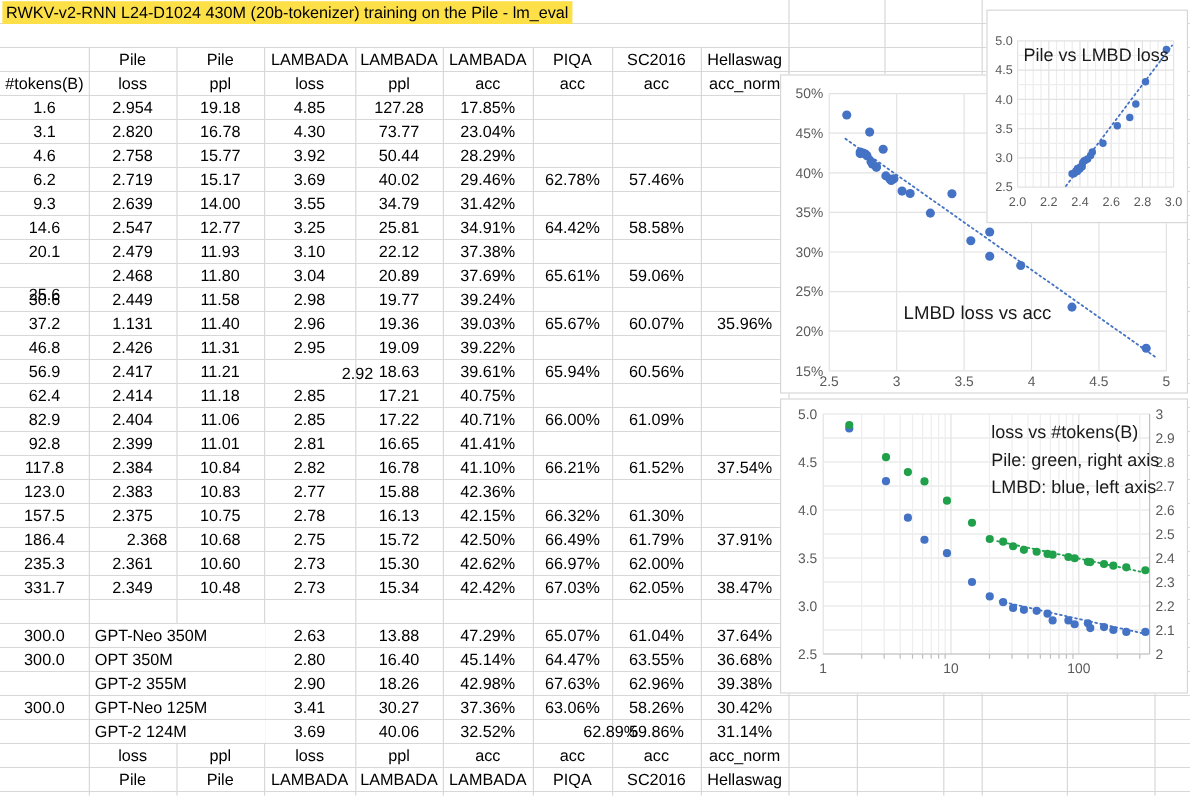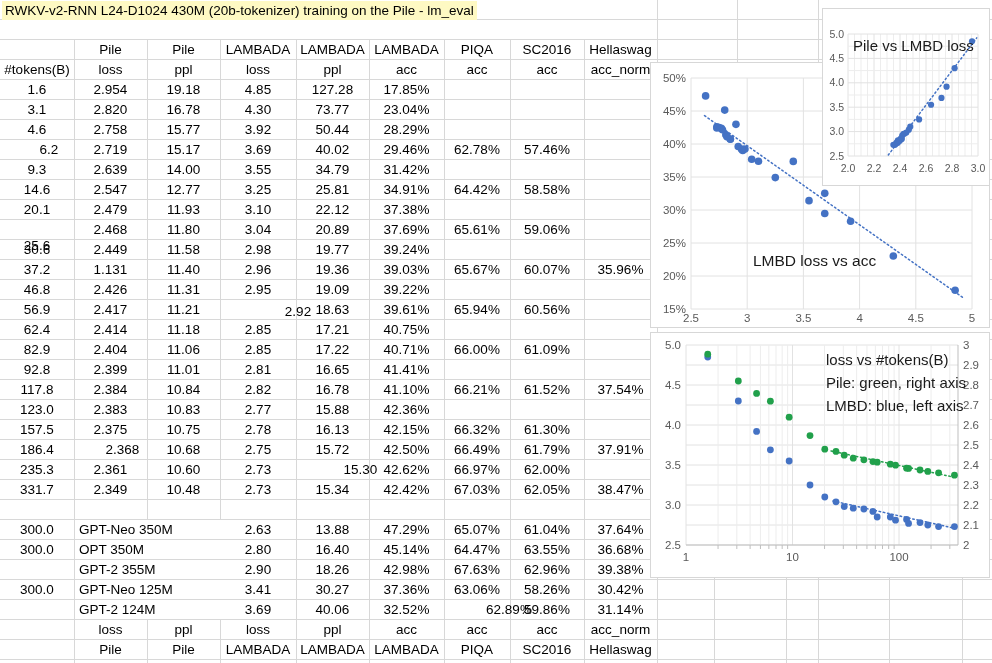--- a/index.html
+++ b/index.html
@@ -6,21 +6,21 @@
   body{width:992px;height:663px;overflow:hidden;background:#fff;
        font-family:"Liberation Sans",sans-serif;position:relative;}
   #sheet{position:absolute;inset:0;width:992px;height:663px;}
   #hlines{position:absolute;inset:0;z-index:0;
       background:repeating-linear-gradient(#ffffff 0 19px,#d8d8d8 19px 20px);}
   .vline{position:absolute;width:1px;background:#d8d8d8;z-index:0;}
   .cell{position:absolute;height:19px;line-height:19px;font-size:13.5px;
         color:#000;text-align:center;white-space:nowrap;z-index:1;}
   .cell.name{text-align:left;background:#fff;padding-left:3px;}
   #title-cell,#note-cell{position:absolute;left:2px;height:19px;line-height:19px;
-        font-size:13.5px;white-space:nowrap;background:#fef9c3;z-index:1;padding:0 3px;}
+        font-size:13.5px;white-space:nowrap;background:#fde047;z-index:1;padding:0 3px;}
   #title-cell{top:1px;color:#000;}
   #note-cell{top:21px;color:#0b7dd7;}
   .chart{position:absolute;background:#fff;border:1px solid #d7d7d7;z-index:3;box-sizing:border-box;}
   #chart-lmbd-acc{left:650px;top:62px;width:340px;height:266px;}
   #chart-pile-lmbd{left:822px;top:8px;width:168px;height:178px;}
   #chart-loss-tokens{left:650px;top:332px;width:340px;height:246px;}
   svg{display:block;}
   svg text{font-family:"Liberation Sans",sans-serif;}
 </style>
 </head>
@@ -79,21 +79,21 @@
       <div class="cell" style="top: 100px; left: 147px; width: 73px;">16.78</div>
       <div class="cell" style="top: 100px; left: 220px; width: 76px;">4.30</div>
       <div class="cell" style="top: 100px; left: 296px; width: 73px;">73.77</div>
       <div class="cell" style="top: 100px; left: 369px; width: 75px;">23.04%</div>
       <div class="cell" style="top: 120px; left: 0px; width: 74px;">4.6</div>
       <div class="cell" style="top: 120px; left: 74px; width: 73px;">2.758</div>
       <div class="cell" style="top: 120px; left: 147px; width: 73px;">15.77</div>
       <div class="cell" style="top: 120px; left: 220px; width: 76px;">3.92</div>
       <div class="cell" style="top: 120px; left: 296px; width: 73px;">50.44</div>
       <div class="cell" style="top: 120px; left: 369px; width: 75px;">28.29%</div>
-      <div class="cell" style="top: 140px; left: 0px; width: 74px; padding-left: 12px;">6.2</div>
+      <div class="cell" style="top: 140px; left: 0px; width: 74px;">6.2</div>
       <div class="cell" style="top: 140px; left: 74px; width: 73px;">2.719</div>
       <div class="cell" style="top: 140px; left: 147px; width: 73px;">15.17</div>
       <div class="cell" style="top: 140px; left: 220px; width: 76px;">3.69</div>
       <div class="cell" style="top: 140px; left: 296px; width: 73px;">40.02</div>
       <div class="cell" style="top: 140px; left: 369px; width: 75px;">29.46%</div>
       <div class="cell" style="top: 140px; left: 444px; width: 66px;">62.78%</div>
       <div class="cell" style="top: 140px; left: 510px; width: 74px;">57.46%</div>
       <div class="cell" style="top: 160px; left: 0px; width: 74px;">9.3</div>
       <div class="cell" style="top: 160px; left: 74px; width: 73px;">2.639</div>
       <div class="cell" style="top: 160px; left: 147px; width: 73px;">14.00</div>
@@ -200,21 +200,21 @@
       <div class="cell" style="top: 440px; left: 220px; width: 76px;">2.75</div>
       <div class="cell" style="top: 440px; left: 296px; width: 73px;">15.72</div>
       <div class="cell" style="top: 440px; left: 369px; width: 75px;">42.50%</div>
       <div class="cell" style="top: 440px; left: 444px; width: 66px;">66.49%</div>
       <div class="cell" style="top: 440px; left: 510px; width: 74px;">61.79%</div>
       <div class="cell" style="top: 440px; left: 584px; width: 73px;">37.91%</div>
       <div class="cell" style="top: 460px; left: 0px; width: 74px;">235.3</div>
       <div class="cell" style="top: 460px; left: 74px; width: 73px;">2.361</div>
       <div class="cell" style="top: 460px; left: 147px; width: 73px;">10.60</div>
       <div class="cell" style="top: 460px; left: 220px; width: 76px;">2.73</div>
-      <div class="cell" style="top: 460px; left: 296px; width: 73px; padding-left: 28px;">15.30</div>
+      <div class="cell" style="top: 460px; left: 296px; width: 73px;">15.30</div>
       <div class="cell" style="top: 460px; left: 369px; width: 75px;">42.62%</div>
       <div class="cell" style="top: 460px; left: 444px; width: 66px;">66.97%</div>
       <div class="cell" style="top: 460px; left: 510px; width: 74px;">62.00%</div>
       <div class="cell" style="top: 480px; left: 0px; width: 74px;">331.7</div>
       <div class="cell" style="top: 480px; left: 74px; width: 73px;">2.349</div>
       <div class="cell" style="top: 480px; left: 147px; width: 73px;">10.48</div>
       <div class="cell" style="top: 480px; left: 220px; width: 76px;">2.73</div>
       <div class="cell" style="top: 480px; left: 296px; width: 73px;">15.34</div>
       <div class="cell" style="top: 480px; left: 369px; width: 75px;">42.42%</div>
       <div class="cell" style="top: 480px; left: 444px; width: 66px;">67.03%</div>

